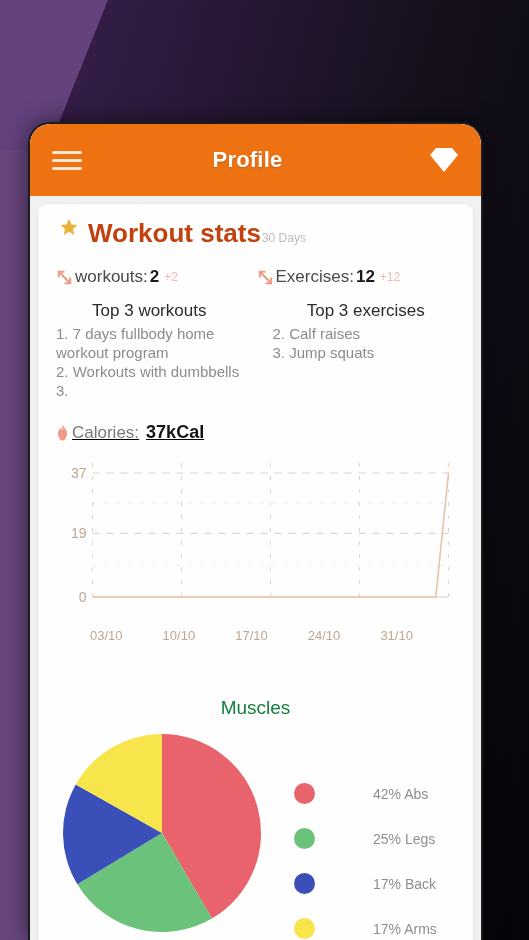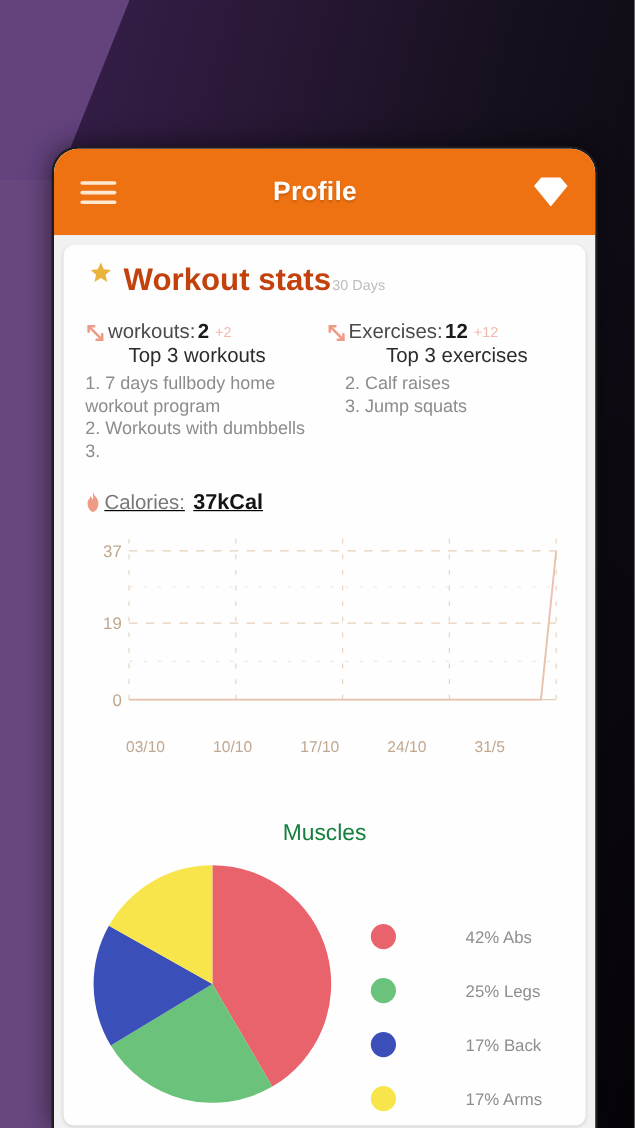--- a/index.html
+++ b/index.html
@@ -27,21 +27,21 @@
   #headline{
     position:absolute; left:0; top:14px; width:529px;
     text-align:center; color:#ffffff;
     font-size:33px; font-weight:bold; line-height:1.33;
     letter-spacing:-0.4px;
     z-index:5;
   }
 
   
   #phone{
-    position:absolute; left:43px; top:122px;
+    position:absolute; left:28px; top:122px;
     width:455px; height:818px;
     background:#1d1d1f;
     border-radius:22px 22px 0 0;
     box-shadow:0 0 22px rgba(0,0,0,.55);
     overflow:hidden;
     z-index:4;
   }
   #screen{
     position:absolute; left:2px; top:2px; right:2px; bottom:0;
     background:#ffffff;
@@ -84,21 +84,21 @@
 
   
   #metrics{ display:flex; margin-top:18px; padding:0 16px 0 18px; }
   .metric{ flex:1; display:flex; align-items:center; gap:2px; }
   .metric .glyph{ width:17px; height:17px; flex:none; }
   .metric .label{ color:#4a4a4a; font-size:17px; }
   .metric .value{ color:#1b1b1b; font-size:17px; font-weight:bold; }
   .metric .delta{ color:#f3b8ae; font-size:12px; vertical-align:super; margin-left:3px; }
 
   
-  #toplists{ display:flex; padding:0 14px 0 18px;gap:20px; }
+  #toplists{ display:flex; margin-top:14px; padding:0 14px 0 18px;gap:20px; }
   .toplist{ flex:1; }
   .toplist.left{ padding-right:10px; }
   .toplist h3{
     text-align:center; color:#2b2b2b; font-size:17px;
     font-weight:normal; margin-bottom:3px;
   }
   .toplist ol{ list-style:none; }
   .toplist li{ color:#8c8c8c; font-size:15px; line-height:1.27; }
 
   
@@ -223,21 +223,21 @@
                 <text x="34" y="143" text-anchor="end" font-size="14" fill="#c0a78f" font-family="&quot;Liberation Sans&quot;, sans-serif">0</text>
                 <text x="34" y="79.32432432432432" text-anchor="end" font-size="14" fill="#c0a78f" font-family="&quot;Liberation Sans&quot;, sans-serif">19</text>
                 <text x="34" y="19" text-anchor="end" font-size="14" fill="#c0a78f" font-family="&quot;Liberation Sans&quot;, sans-serif">37</text>
                 <polyline points="40,138 52.714285714285715,138 65.42857142857143,138 78.14285714285714,138 90.85714285714286,138 103.57142857142857,138 116.28571428571428,138 129,138 141.71428571428572,138 154.42857142857144,138 167.14285714285714,138 179.85714285714286,138 192.57142857142856,138 205.28571428571428,138 218,138 230.71428571428572,138 243.42857142857142,138 256.1428571428571,138 268.8571428571429,138 281.57142857142856,138 294.2857142857143,138 307,138 319.7142857142857,138 332.42857142857144,138 345.1428571428571,138 357.8571428571429,138 370.57142857142856,138 383.2857142857143,138 396,14" fill="none" stroke="#e8c2ad" stroke-width="1.6"></polyline>
               </svg>
             <div id="xaxis">
               <span>03/10</span>
               <span>10/10</span>
               <span>17/10</span>
               <span>24/10</span>
-              <span>31/5</span>
+              <span>31/10</span>
             </div>
           </div>
 
           <div id="muscles-title">Muscles</div>
           <div id="pie-wrap">
             <svg id="pie-svg" viewBox="0 0 200 200" width="200" height="200">
                 <path d="M 100 100 L 100 1 A 99 99 0 0 1 149.94380348141533 185.47874878476966 Z" fill="#e8636b"></path>
                 <path d="M 100 100 L 149.94380348141533 185.47874878476966 A 99 99 0 0 1 15.308305374764785 151.26711286493423 Z" fill="#6bc27b"></path>
                 <path d="M 100 100 L 15.308305374764785 151.26711286493423 A 99 99 0 0 1 13.754872098104897 51.39158598364112 Z" fill="#3a4fb8"></path>
                 <path d="M 100 100 L 13.754872098104897 51.39158598364112 A 99 99 0 0 1 99.99999999999999 1 Z" fill="#f8e54b"></path>

